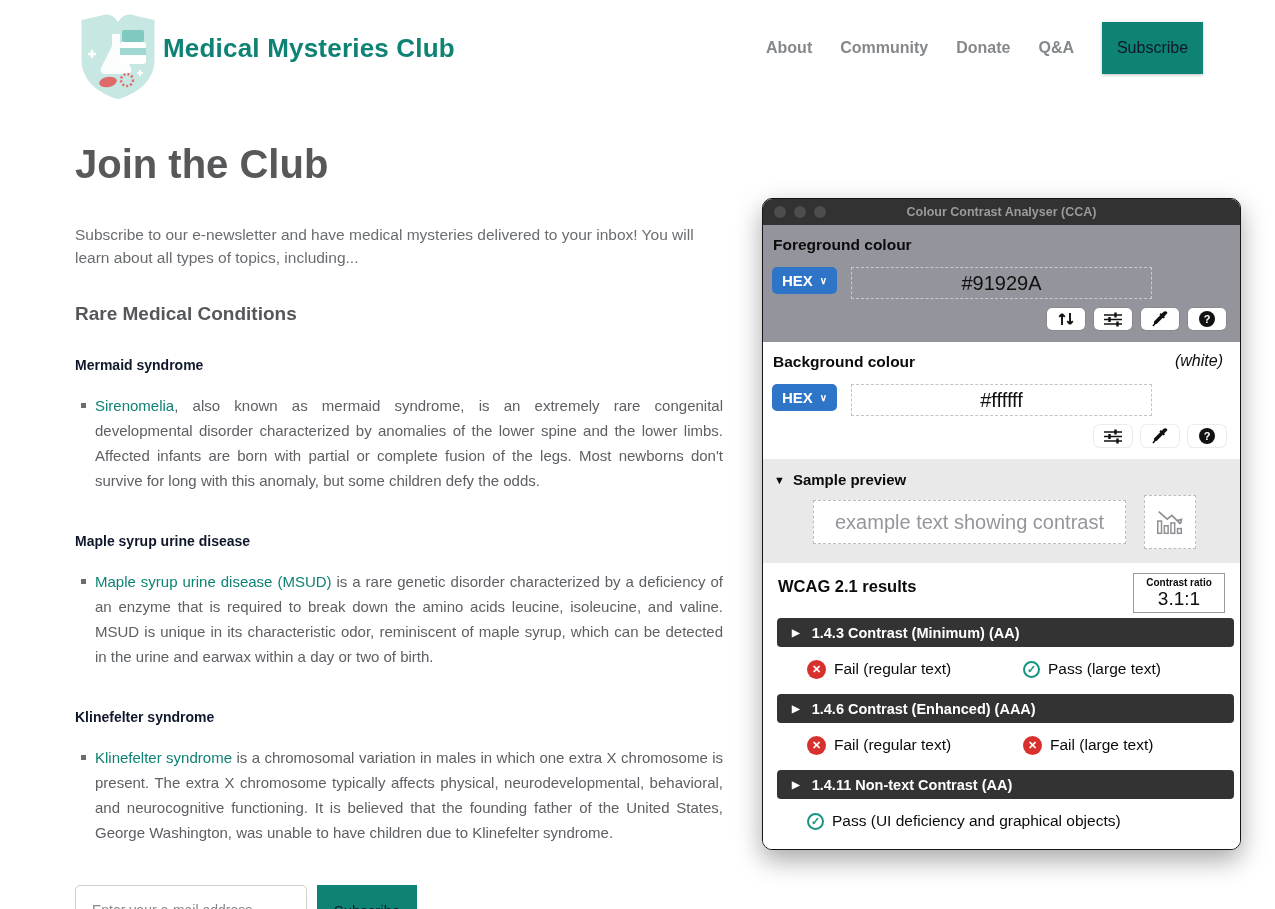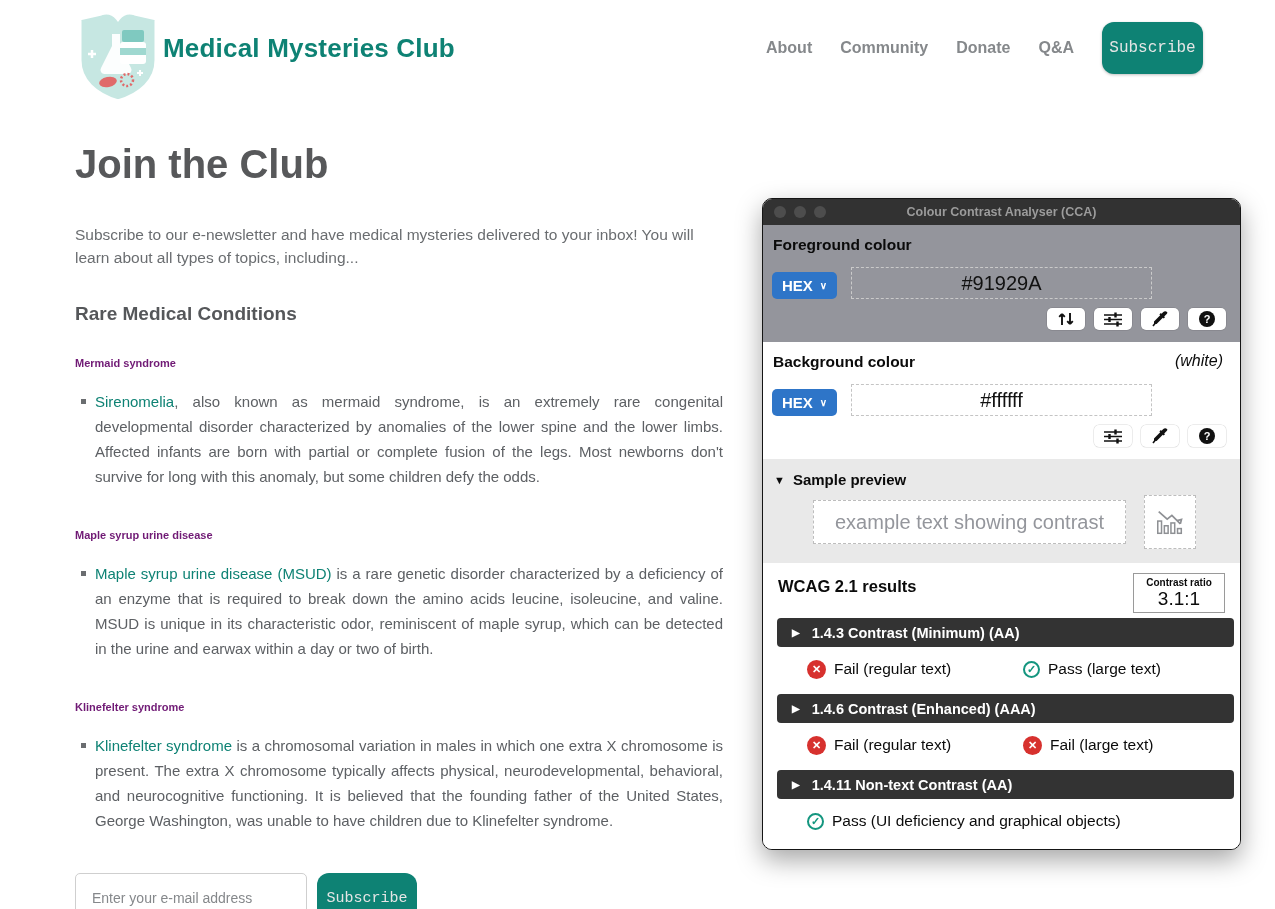--- a/index.html
+++ b/index.html
@@ -5,29 +5,29 @@
   * { margin:0; padding:0; box-sizing:border-box; }
   html,body { width:1275px; height:909px; background:#fff; font-family:"Liberation Sans", sans-serif; overflow:hidden; }
   .page { position:relative; width:1275px; height:909px; background:#fff; }
 
   
   .header { position:absolute; left:0; top:0; width:1275px; height:110px; }
   .logo { position:absolute; left:64px; top:8px; width:108px; height:98px; }
   .site-title { position:absolute; left:163px; top:33px; font-size:26px; font-weight:bold; color:#0e8274; letter-spacing:.2px; }
   .nav { position:absolute; right:72px; top:0; height:96px; display:flex; align-items:center; gap:28px; }
   .nav a { color:#85888b; font-size:16px; font-weight:bold; text-decoration:none; cursor:pointer; }
-  .btn-teal { background:#0e8274; color:#e5e5e5; border:none; border-radius:12px; font-family:Liberation Mono, monospace; font-size:16px; cursor:pointer; }
+  .btn-teal { background:#0e8274; color:#0f172a; border:none; border-radius:0; font-family:Liberation Sans, sans-serif; font-size:16px; cursor:pointer; }
   .nav .btn-teal { width:101px; height:52px; box-shadow:0 1px 3px rgba(0,0,0,.25); }
 
   
   .main { position:absolute; left:75px; top:128px; width:648px; color:#5d6064; }
   h1 { font-size:40px; font-weight:bold; color:#57585a; margin:14px 0 36px; }
   .intro { font-size:15.5px; line-height:23px; color:#6a6d70; margin-bottom:34px; }
   h2 { font-size:19px; font-weight:bold; color:#55575a; margin-bottom:32px; }
-  h3 { font-size:11px; font-weight:bold; color:#701a75; margin-bottom:20px; }
+  h3 { font-size:14px; font-weight:bold; color:#0f172a; margin-bottom:20px; }
   ul.cond { list-style:none; margin:0 0 40px 6px; }
   ul.cond li { position:relative; padding-left:14px; font-size:15px; line-height:25px; color:#5d6064; text-align:justify; }
   .bullet { position:absolute; left:0; top:10px; width:5px; height:5px; background:#6a6d70; display:inline-block; }
   a.cond-link { color:#0e8274; text-decoration:none; cursor:pointer; }
 
   .subscribe-row { display:flex; gap:10px; margin:28px 0 30px; }
   .email-input { width:232px; height:50px; border:1px solid #cfcfcf; border-radius:5px; padding:0 16px; font-size:14px; font-family:inherit; color:#555; }
   .email-input::placeholder { color:#85888b; }
   .subscribe-row .btn-teal { width:100px; height:50px; font-size:15px; }
 
@@ -35,21 +35,21 @@
   .cca { position:absolute; left:762px; top:198px; width:479px; border:1px solid #151515; border-radius:10px; background:#fff; box-shadow:0 10px 26px rgba(0,0,0,.35); overflow:hidden; }
   .cca-titlebar { height:26px; background:#323232; display:flex; align-items:center; position:relative; }
   .tl-dots { display:flex; gap:8px; margin-left:11px; }
   .tl-dot { width:12px; height:12px; border-radius:50%; background:#4d4d4d; }
   .cca-title { position:absolute; left:0; right:0; text-align:center; color:#9b9b9b; font-size:12.5px; font-weight:bold; }
 
   .sec-fg { background:#94959c; padding:9px 14px 12px 9px; }
   .sec-bg { background:#ffffff; padding:9px 14px 12px 9px; position:relative; }
   .sec-label { font-size:15.5px; font-weight:bold; color:#0b0b0b; margin:2px 0 13px 1px; }
   .white-hint { position:absolute; right:17px; top:10px; font-style:italic; font-size:16px; color:#0b0b0b; }
-  .field-row { display:flex; align-items:flex-end; }
+  .field-row { display:flex; align-items:flex-start; }
   .hex-select { width:65px; height:27px; background:#2e75c8; border-radius:5px; color:#fff; font-size:15px; font-weight:bold; display:flex; align-items:center; justify-content:center; gap:7px; cursor:pointer; }
   .hex-select .chev { font-size:10px; font-weight:bold; }
   .color-field { margin-left:14px; width:301px; height:32px; border:1px dashed #cacaca; display:flex; align-items:center; justify-content:center; font-size:20px; color:#111; cursor:text; }
   .sec-bg .color-field { border-color:#c4c4c4; }
   .tool-row { display:flex; justify-content:flex-end; gap:9px; margin-top:9px; }
   .tool-btn { width:38px; height:22px; background:#fff; border:none; border-radius:5px; display:flex; align-items:center; justify-content:center; cursor:pointer; box-shadow:0 0 0 .5px rgba(0,0,0,.15); }
   .qmark { width:16px; height:16px; border-radius:50%; background:#111; color:#fff; font-size:11px; font-weight:bold; display:flex; align-items:center; justify-content:center; }
 
   .sec-sample { background:#e9e9e9; padding:10px 14px 14px 10px; }
   .sample-head { font-size:15px; font-weight:bold; color:#0b0b0b; display:flex; align-items:center; gap:8px; margin:2px 0 12px 1px; }

